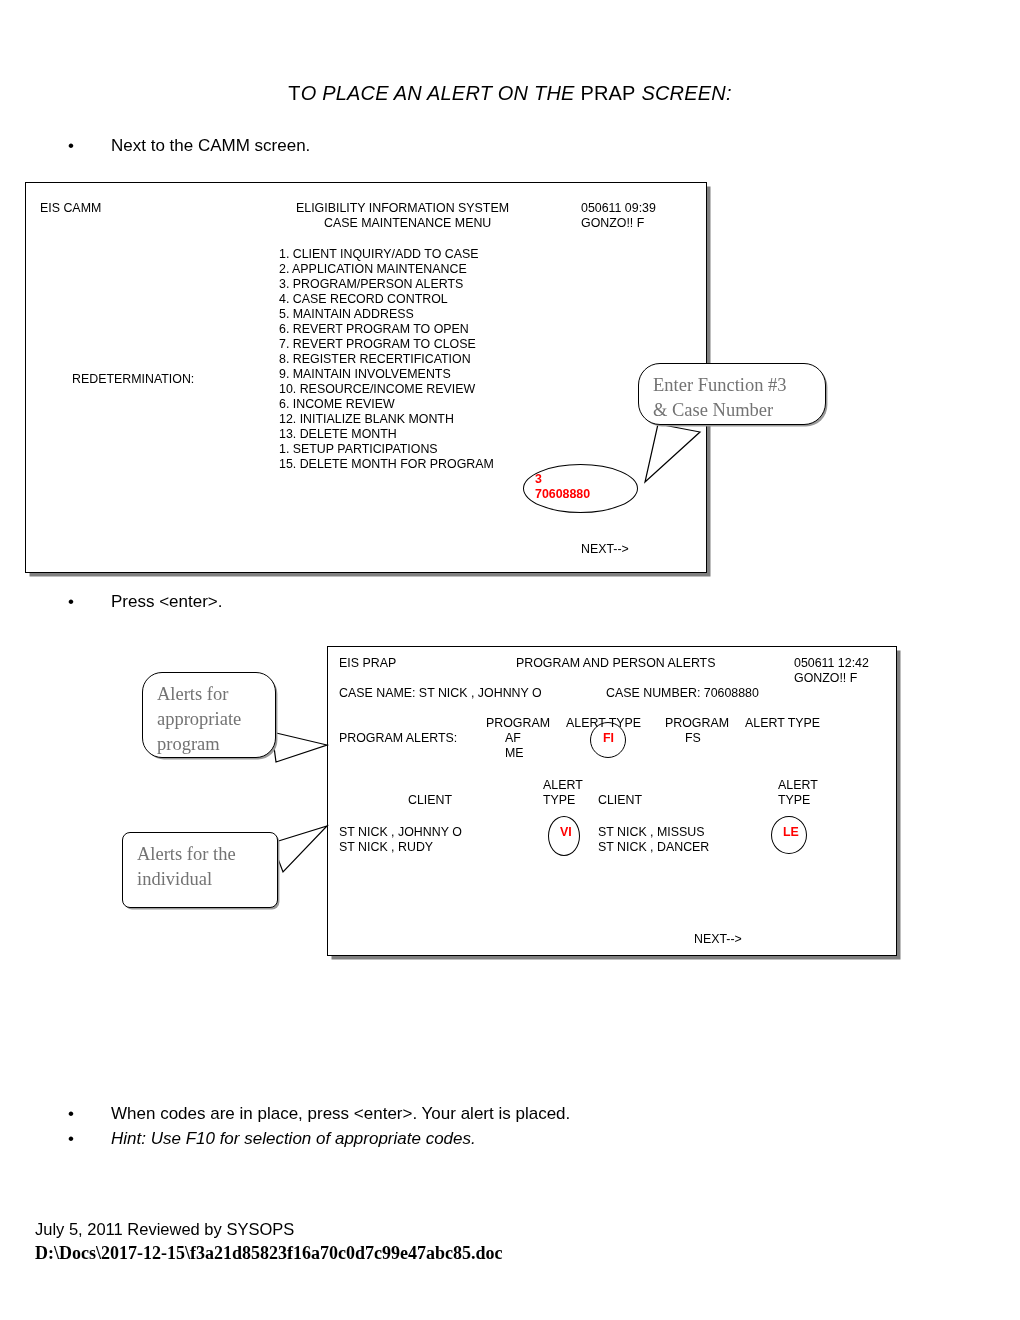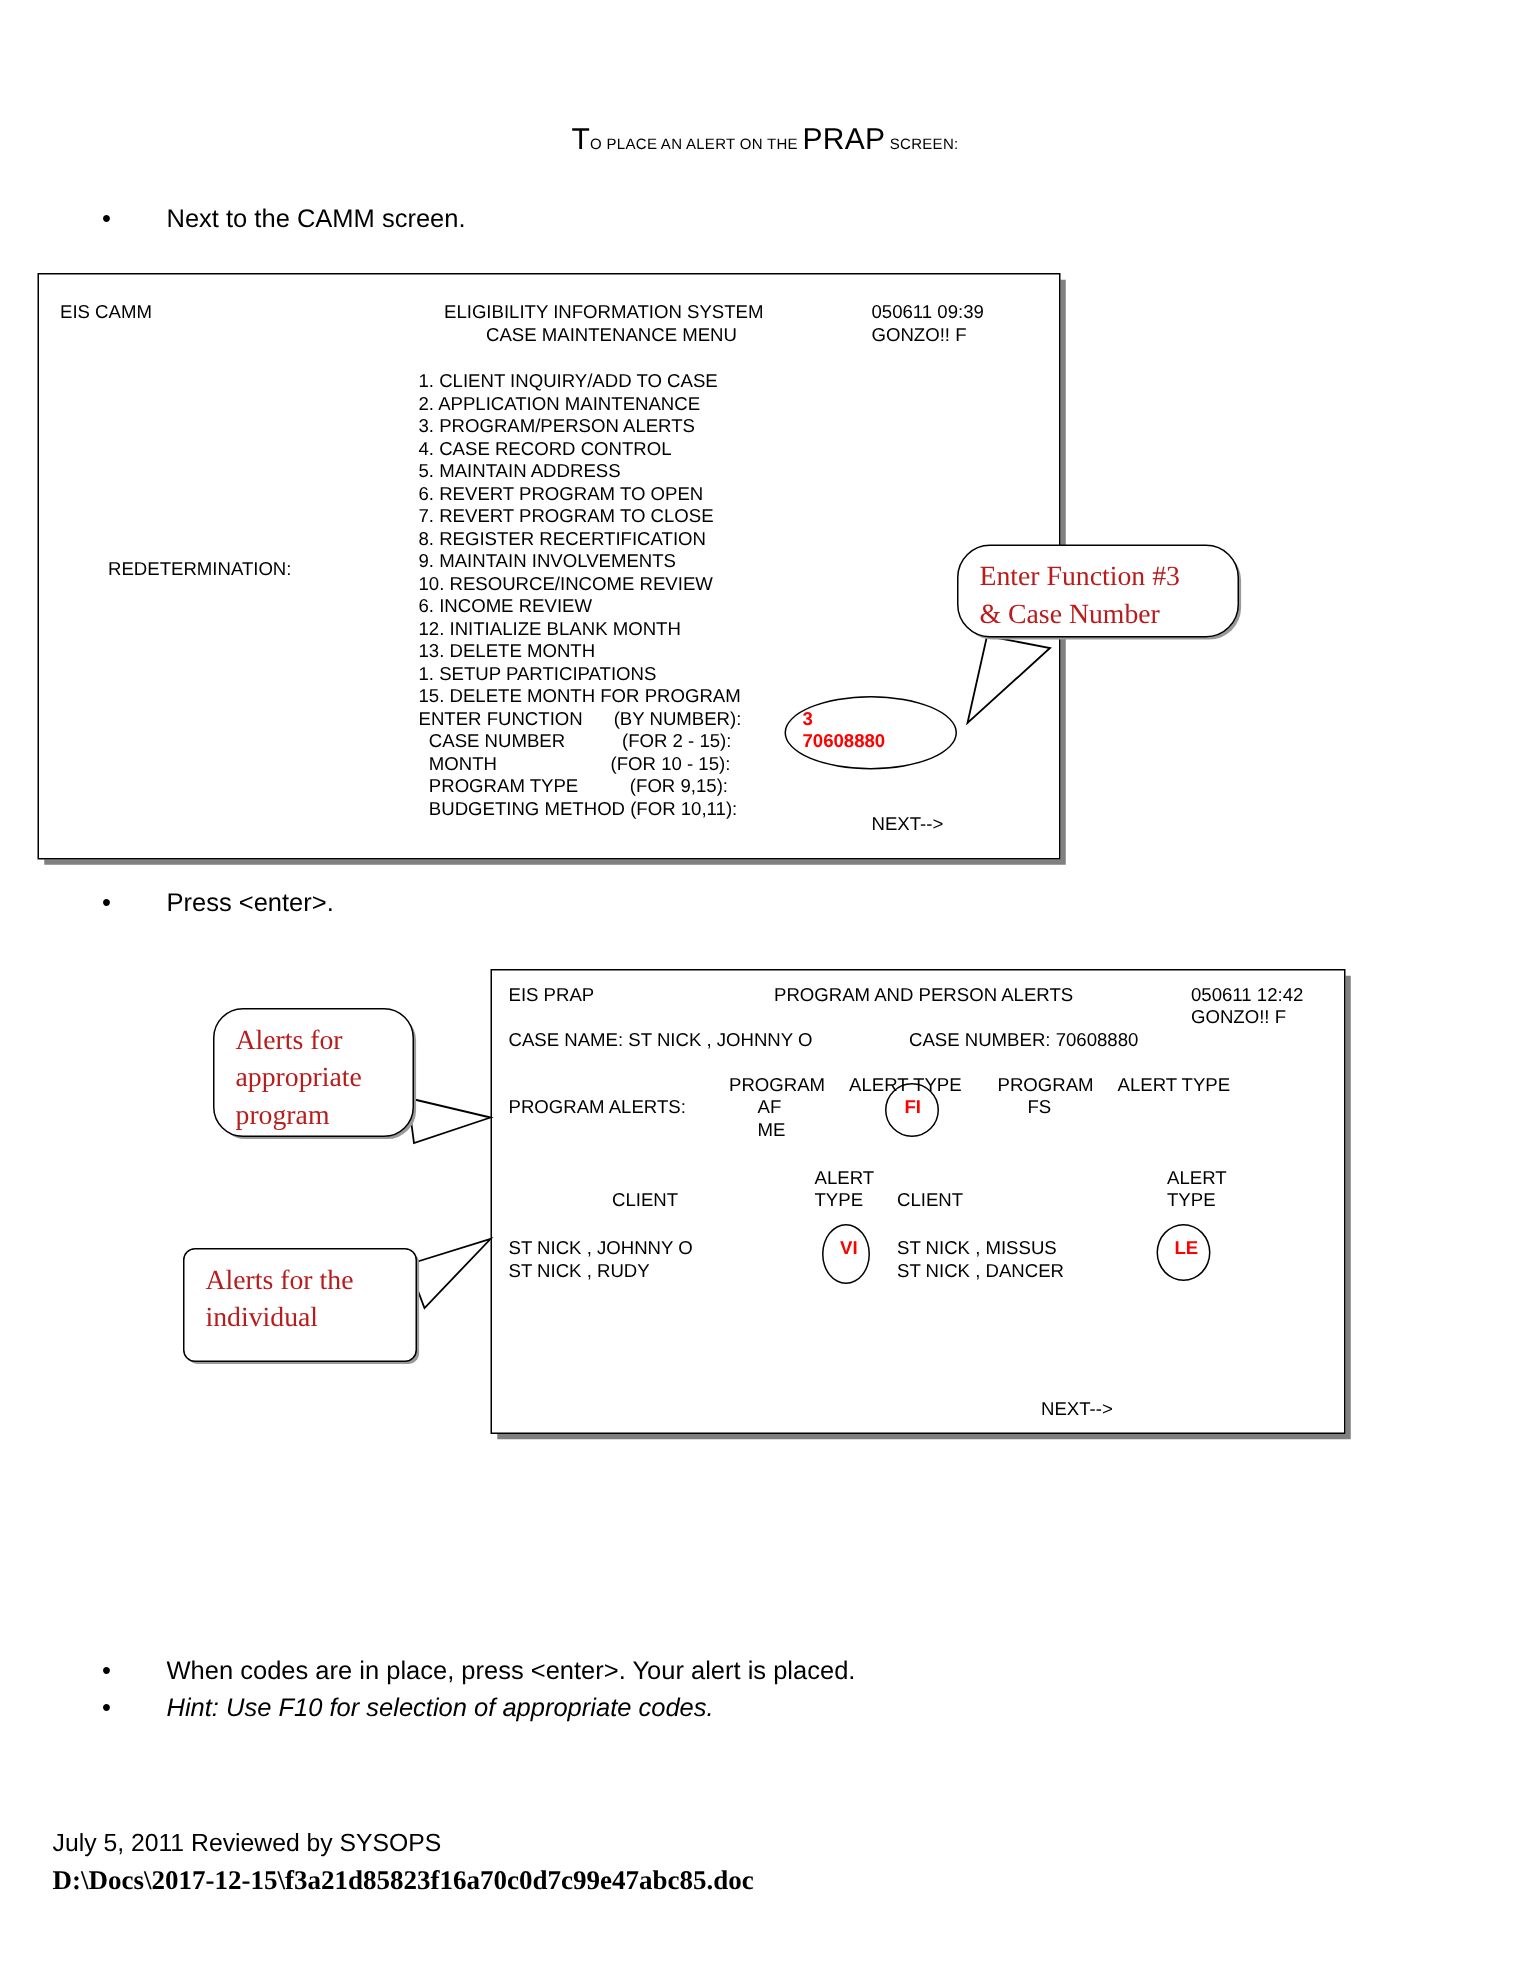--- a/index.html
+++ b/index.html
@@ -21,21 +21,21 @@
     position: absolute;
     left: 0;
     top: 82px;
     width: 1020px;
     text-align: center;
     font-family: "Liberation Sans", sans-serif;
     font-size: 20px;
     letter-spacing: 0.2px;
     white-space: pre;
   }
-  .page-title .lc { font-size: 10px; }
+  .page-title .lc { font-size: 20px; font-style: italic; }
   .page-title .cap { font-size: 20px; }
 
   
   .bullet-line {
     position: absolute;
     font-size: 17px;
     white-space: nowrap;
   }
   .bullet-line .dot {
     position: absolute;
@@ -82,21 +82,21 @@
   
   .callout {
     position: absolute;
     border: 1.3px solid #000000;
     border-radius: 22px;
     background: #ffffff;
     box-sizing: border-box;
     font-family: "Liberation Serif", serif;
     font-size: 18.5px;
     line-height: 25px;
-    color: #b91c1c;
+    color: #737373;
     padding: 9px 14px;
     box-shadow: 2px 2px 0 -0.6px #9a9a9a;
   }
 
   .tail-svg {
     position: absolute;
     overflow: visible;
     pointer-events: none;
   }
 
@@ -144,25 +144,20 @@
 <span>7. REVERT PROGRAM TO CLOSE</span>
 <span>8. REGISTER RECERTIFICATION</span>
 <span>9. MAINTAIN INVOLVEMENTS</span>
 <span>10. RESOURCE/INCOME REVIEW</span>
 <span>6. INCOME REVIEW</span>
 <span>12. INITIALIZE BLANK MONTH</span>
 <span>13. DELETE MONTH</span>
 <span>1. SETUP PARTICIPATIONS</span>
 <span>15. DELETE MONTH FOR PROGRAM</span></div>
 
-  <div class="scr-txt block" style="left:253px; top:289px;"><span>ENTER FUNCTION      (BY NUMBER):</span>
-<span>  CASE NUMBER           (FOR 2 - 15):</span>
-<span>  MONTH                      (FOR 10 - 15):</span>
-<span>  PROGRAM TYPE          (FOR 9,15):</span>
-<span>  BUDGETING METHOD (FOR 10,11):</span></div>
 
   <div class="scr-txt red" style="left:509px; top:289px;">3</div>
   <div class="scr-txt red" style="left:509px; top:304px;">70608880</div>
 
   <div class="ring" style="left:497px; top:281px; width:115px; height:49px;"></div>
 
   <div class="scr-txt" style="left:555px; top:359px;">NEXT--&gt;</div>
 </div>
 
 <svg class="tail-svg" style="left:0px; top:0px; width:1020px; height:1320px;">

